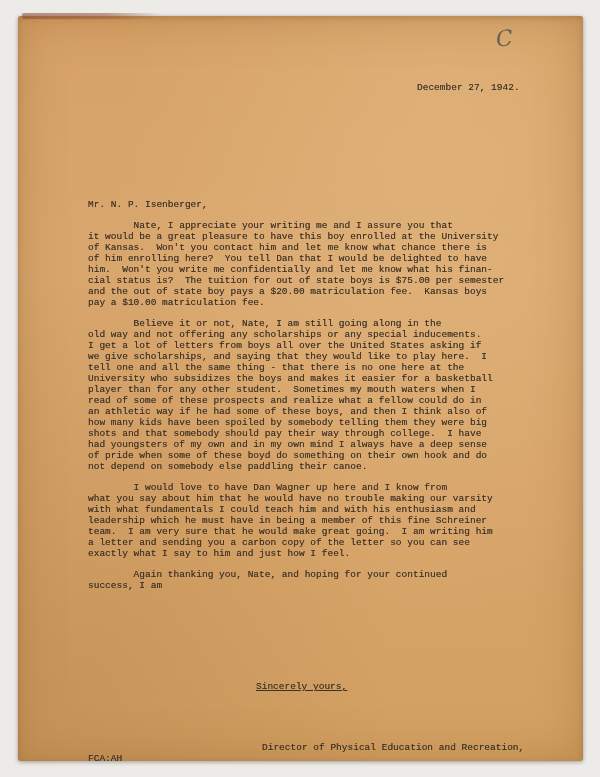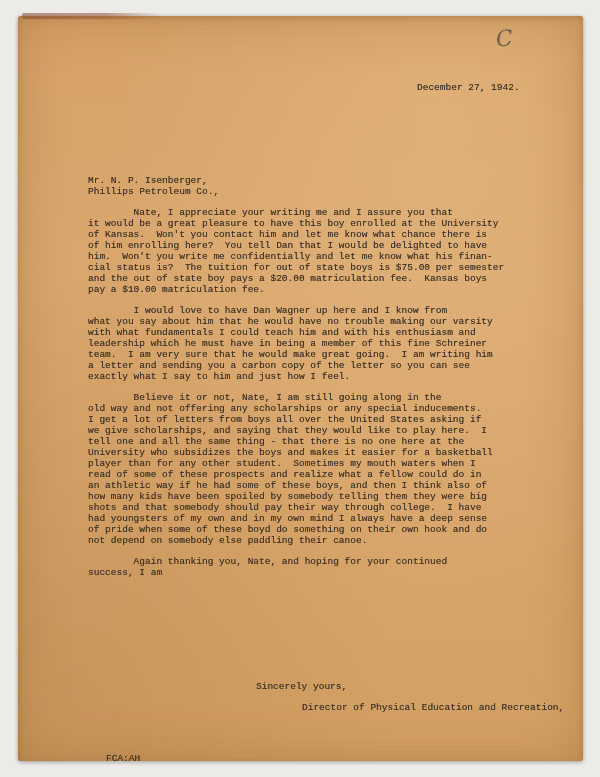--- a/index.html
+++ b/index.html
@@ -64,90 +64,89 @@
     position: absolute;
     left: 399px;
     top: 66px;
   }
   .text-column {
     position: absolute;
     left: 70px;
     top: 159px;
     width: 452px;
   }
-  .addr-line { white-space: pre; }
+  .addr-line { white-space: pre; margin-top: 24px; }
   .salutation { margin-top: 12px; }
   .para {
     white-space: pre-wrap;
     margin: 10px 0 0 0;
   }
   .signoff {
     position: absolute;
     left: 238px;
     top: 665px;
+    text-decoration: underline;
   }
   .sig-titles {
     position: absolute;
     left: 244px;
-    top: 686px;
-    margin-left: 40px;
+    top: 726px;
   }
   .initials {
     position: absolute;
-    left: 88px;
+    left: 70px;
     top: 737px;
     text-align: center;
   }
 </style>
 </head>
 <body>
 
 <div class="scan">
   <div class="paper">
 
     <div class="pencil-c">C</div>
 
     <div class="typed date-line">December 27, 1942.</div>
 
     <div class="text-column typed">
       <div>
         <div class="addr-line">Mr. N. P. Isenberger,</div>
-        <div class="addr-line">Phillips Petroleum Co.,</div>
       </div>
 
 
       <div class="para">        Nate, I appreciate your writing me and I assure you that
 it would be a great pleasure to have this boy enrolled at the University
 of Kansas.  Won't you contact him and let me know what chance there is
 of him enrolling here?  You tell Dan that I would be delighted to have
 him.  Won't you write me confidentially and let me know what his finan-
 cial status is?  The tuition for out of state boys is $75.00 per semester
 and the out of state boy pays a $20.00 matriculation fee.  Kansas boys
 pay a $10.00 matriculation fee.</div>
-      <div class="para">        I would love to have Dan Wagner up here and I know from
-what you say about him that he would have no trouble making our varsity
-with what fundamentals I could teach him and with his enthusiasm and
-leadership which he must have in being a member of this fine Schreiner
-team.  I am very sure that he would make great going.  I am writing him
-a letter and sending you a carbon copy of the letter so you can see
-exactly what I say to him and just how I feel.</div>
       <div class="para">        Believe it or not, Nate, I am still going along in the
 old way and not offering any scholarships or any special inducements.
 I get a lot of letters from boys all over the United States asking if
 we give scholarships, and saying that they would like to play here.  I
 tell one and all the same thing - that there is no one here at the
 University who subsidizes the boys and makes it easier for a basketball
 player than for any other student.  Sometimes my mouth waters when I
 read of some of these prospects and realize what a fellow could do in
 an athletic way if he had some of these boys, and then I think also of
 how many kids have been spoiled by somebody telling them they were big
 shots and that somebody should pay their way through college.  I have
 had youngsters of my own and in my own mind I always have a deep sense
 of pride when some of these boyd do something on their own hook and do
 not depend on somebody else paddling their canoe.</div>
+      <div class="para">        I would love to have Dan Wagner up here and I know from
+what you say about him that he would have no trouble making our varsity
+with what fundamentals I could teach him and with his enthusiasm and
+leadership which he must have in being a member of this fine Schreiner
+team.  I am very sure that he would make great going.  I am writing him
+a letter and sending you a carbon copy of the letter so you can see
+exactly what I say to him and just how I feel.</div>
       <div class="para">        Again thanking you, Nate, and hoping for your continued
 success, I am</div>
     </div>
 
     <div class="typed signoff">Sincerely yours,</div>
 
     <div class="typed sig-titles">
       <div>Director of Physical Education and Recreation,</div>
     </div>
 

